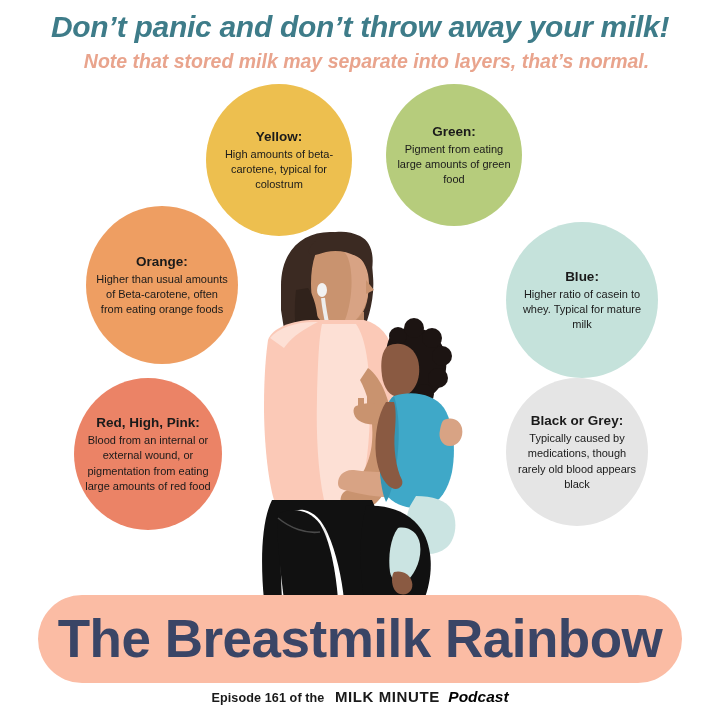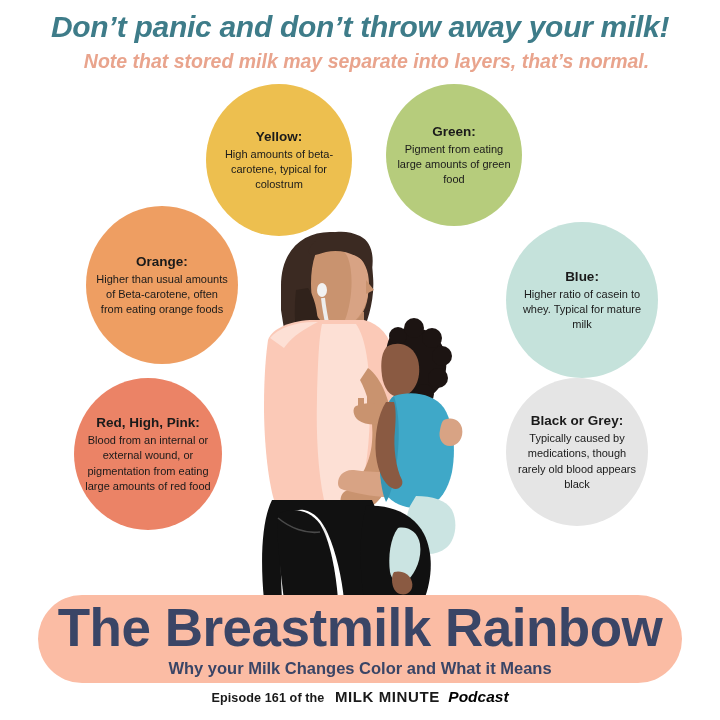--- a/index.html
+++ b/index.html
@@ -291,21 +291,20 @@
     <div class="b-body">Blood from an internal or external wound, or pigmentation from eating large amounts of red food</div>
   </div>
 
   <div class="bubble" id="bubble-grey" style="background:#e5e5e5;">
     <div class="b-title">Black or Grey:</div>
     <div class="b-body">Typically caused by medications, though rarely old blood appears black</div>
   </div>
 
   <div class="banner">
     <div class="banner-title">The Breastmilk Rainbow</div>
-    <div class="banner-sub">Why your Milk Changes Color and What it Means</div>
   </div>
 
   <div class="episode-line">
     <span class="ep-text">Episode 161 of the</span>
     <span class="ep-brand">MILK MINUTE</span>
     <span class="ep-script">Podcast</span>
   </div>
 
 </div>
 

